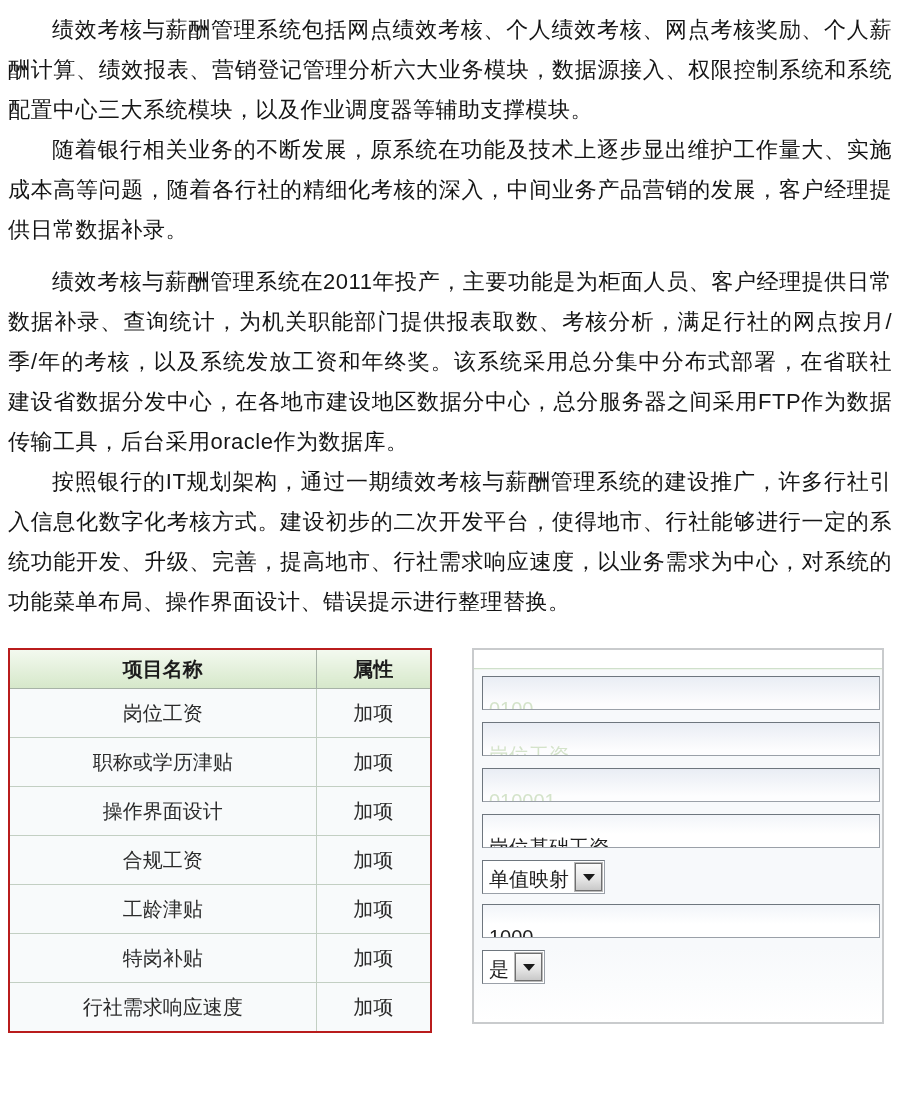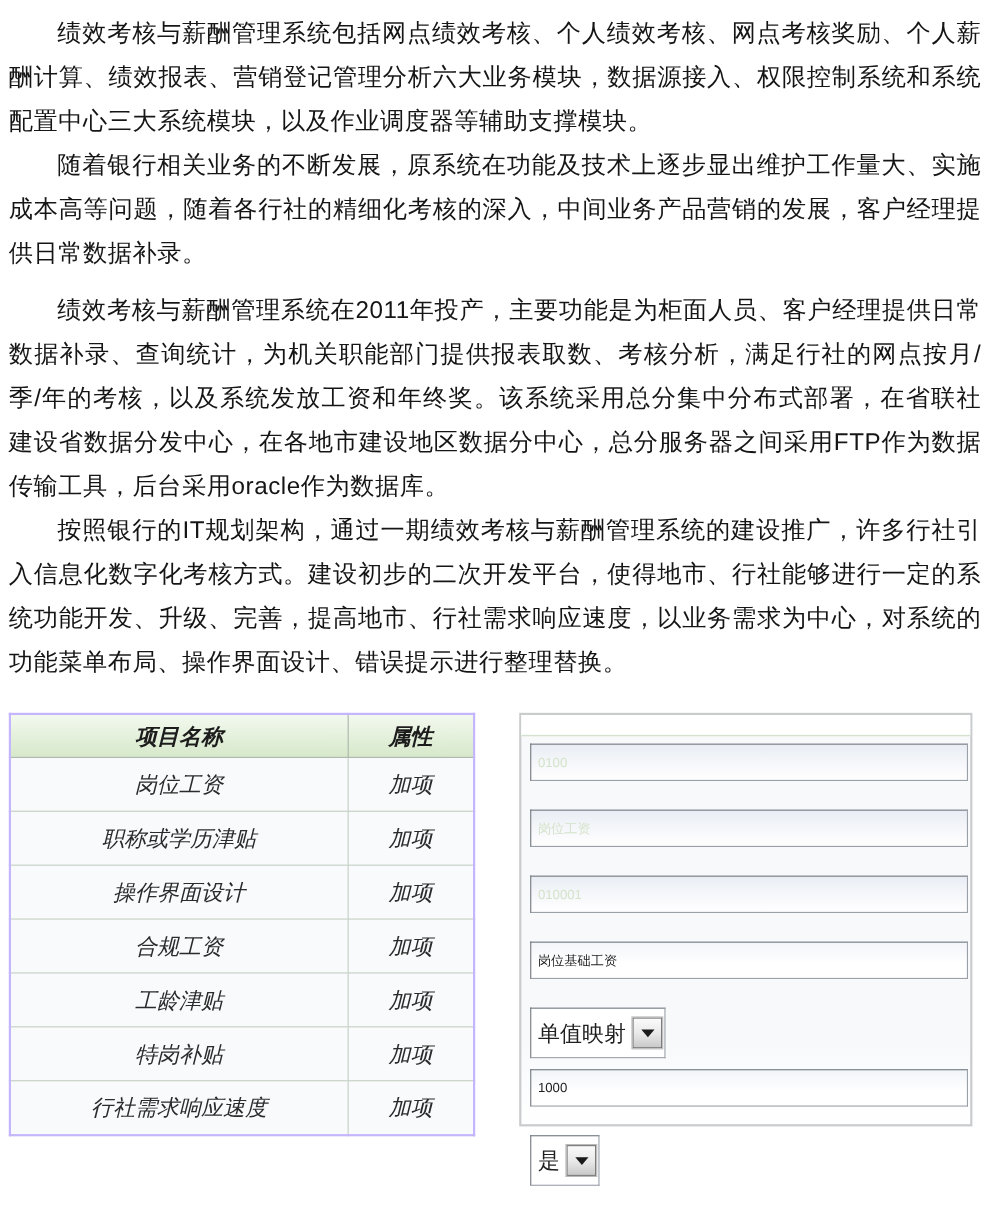--- a/index.html
+++ b/index.html
@@ -34,23 +34,22 @@
   .lower {
     display: flex;
     margin-top: 26px;
     align-items: flex-start;
   }
 
   
   .items-table {
     width: 422px;
     border-collapse: collapse;
-    border: 2px solid #c4b5fd;
+    border: 2px solid #b91c1c;
     table-layout: fixed;
-    font-style: italic;
   }
   .items-table th {
     height: 36px;
     background: linear-gradient(180deg, #f3f9ef 0%, #d6e8ca 100%);
     border: 1px solid #a7b3a7;
     font-size: 20px;
     font-weight: bold;
     color: #1c1c1c;
     text-align: center;
   }
@@ -79,40 +78,40 @@
     background: #ffffff;
     border-bottom: 1px solid #cfe0cb;
     box-shadow: 0 1px 0 #eef4ec;
   }
   .panel-fields {
     padding: 7px 2px 0 8px;
   }
   .fld {
     box-sizing: border-box;
     height: 34px;
-    margin-bottom: 26px;
+    margin-bottom: 12px;
     border: 1px solid #9aa0a8;
     border-top-color: #6e767e;
     border-left-color: #6e767e;
     background: linear-gradient(180deg, #e9edf4 0%, #fdfdfe 85%);
-    font-size: 12px;
+    font-size: 20px;
     line-height: 32px;
-    padding: 0 6px;
+    padding: 16px 6px;
     white-space: nowrap;
     overflow: hidden;
   }
   .fld.full { width: 100%; }
   .fld.disabled { color: #d4e3ca; }
   .fld.enabled { color: #1f1f1f; background: linear-gradient(180deg, #f2f5f9 0%, #ffffff 60%); }
 
   .dd {
     display: inline-flex;
-    align-items: center;
-    box-sizing: border-box;
-    height: 46px;
+    align-items: flex-end;
+    box-sizing: border-box;
+    height: 34px;
     margin-bottom: 10px;
     border: 1px solid #9aa0a8;
     border-top-color: #6e767e;
     border-left-color: #6e767e;
     background: #ffffff;
     padding-left: 6px;
     cursor: default;
   }
   .dd .dd-text {
     font-size: 20px;

